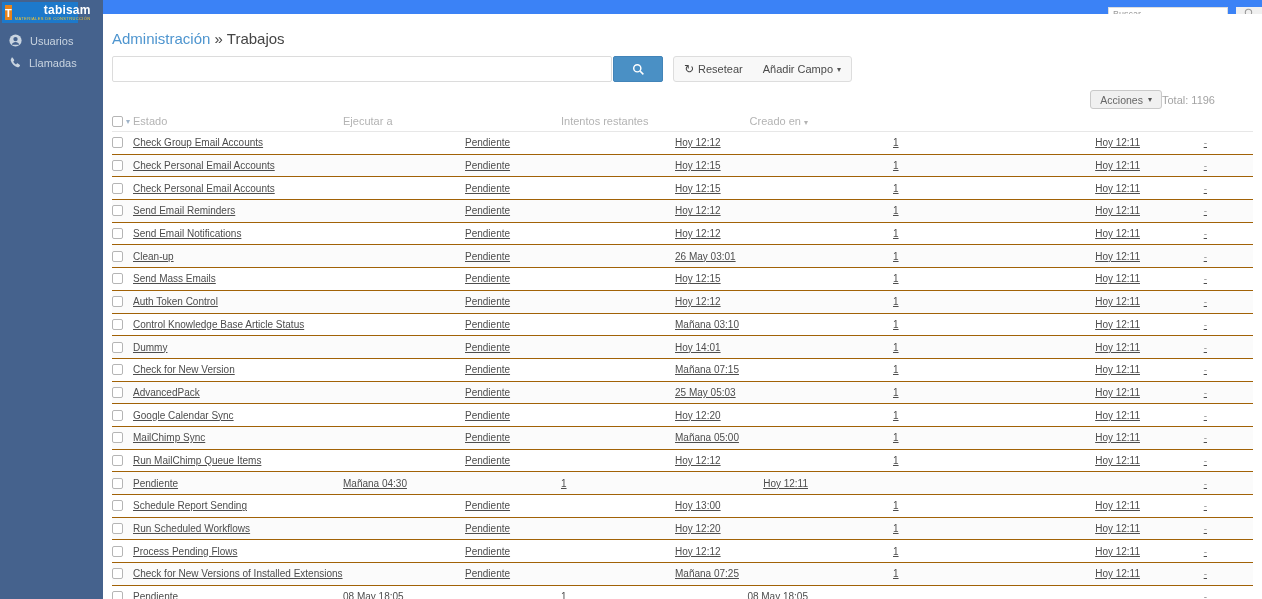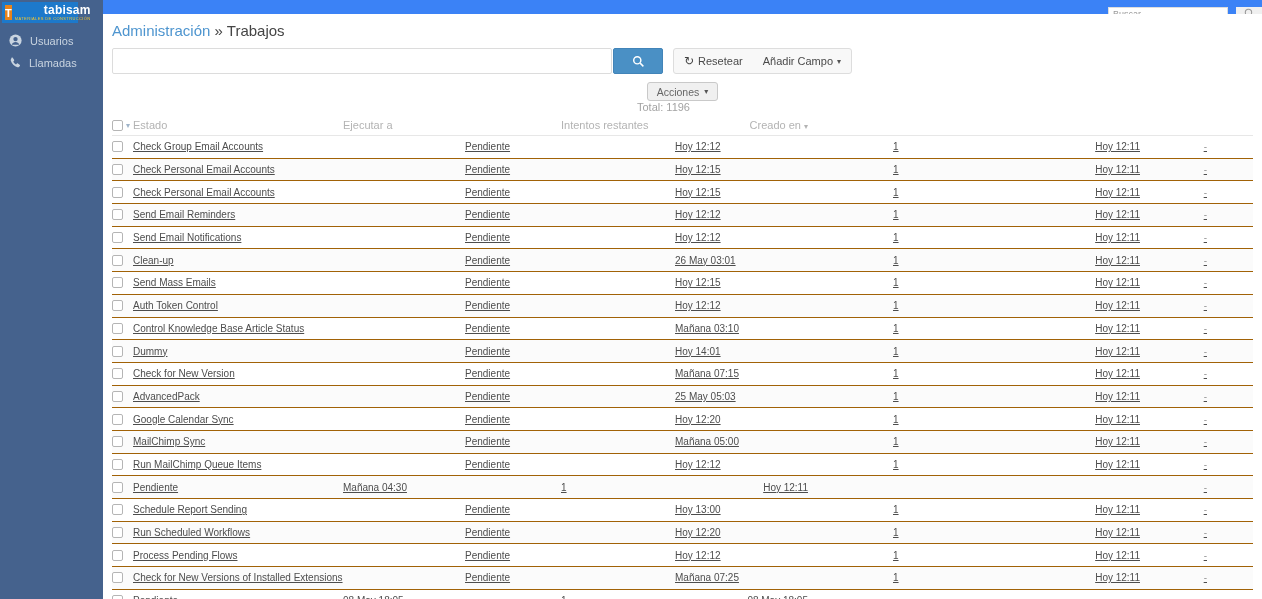--- a/index.html
+++ b/index.html
@@ -26,38 +26,38 @@
     display:flex; align-items:center; justify-content:flex-end; }
   .topbar-search { width:120px; height:13px; border:1px solid #ddd; background:#fff;
     font-size:9px; padding:0 4px; color:#777; outline:none; margin-right:8px; }
   .topbar-search::placeholder { color:#9a9a9a; }
   .topbar-search-btn { width:26px; height:14px; background:#f0f0f0; border:none;
     display:flex; align-items:center; justify-content:center; cursor:pointer; }
 
   
   .main { position:absolute; left:103px; top:14px; width:1159px; height:585px;
     background:#fff; padding:0 9px; }
-  .breadcrumb { margin-top:8px; font-size:15px; color:#454545; }
+  .breadcrumb { margin-top:16px; font-size:15px; color:#454545; }
   .breadcrumb .crumb-link { color:#4e95cf; text-decoration:none; cursor:pointer; }
 
   .filter-row { margin-top:9px; display:flex; align-items:center; height:26px; }
   .filter-input { width:500px; height:26px; border:1px solid #dcdcdc; border-radius:2px;
     padding:0 6px; font-size:11px; color:#555; outline:none; }
   .search-btn { width:50px; height:26px; background:#4a90c5; border:1px solid #4284b8;
     border-radius:2px; margin-left:1px; cursor:pointer;
     display:flex; align-items:center; justify-content:center; }
   .btn-group { margin-left:10px; height:26px; display:flex; align-items:center;
     background:#f8f8f8; border:1px solid #ddd; border-radius:3px; }
   .group-btn { height:24px; background:transparent; border:none; font-size:11px;
     color:#4a4a4a; padding:0 10px; cursor:pointer; display:flex; align-items:center; gap:4px;
     font-family:inherit; }
   .refresh-glyph { font-family:"DejaVu Sans",sans-serif; font-size:12px; color:#444; }
   .caret { font-size:8px; color:#555; }
 
-  .toolbar-row { margin-top:8px; display:flex; align-items:center; justify-content:center;flex-direction:column; }
+  .toolbar-row { margin-top:8px; display:flex; align-items:center; justify-content:flex-end; }
   .acciones-btn { height:19px; background:#f0f0f0; border:1px solid #c9c9c9; border-radius:3px;
     font-size:10.5px; color:#666; padding:0 9px; cursor:pointer;
     display:flex; align-items:center; gap:5px; font-family:inherit; }
   .total { font-size:11px; color:#a3a3a3; padding-right:38px; }
 
   
   .thead { display:flex; align-items:center; height:21px; margin-top:2px;
     border-bottom:1px solid #e7e7e7; font-size:11px; color:#b3b3b3; }
   .trow { display:flex; align-items:center; height:22.7px; border-bottom:1px solid #a16207;
     font-size:10px; color:#4d4d4d; cursor:pointer;text-decoration:underline; }

